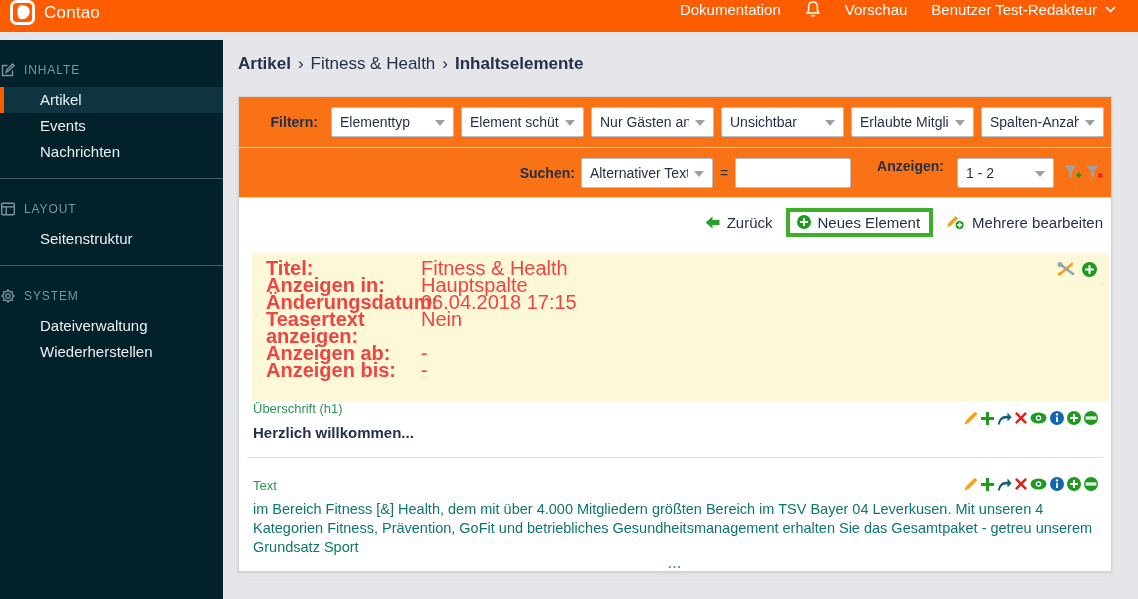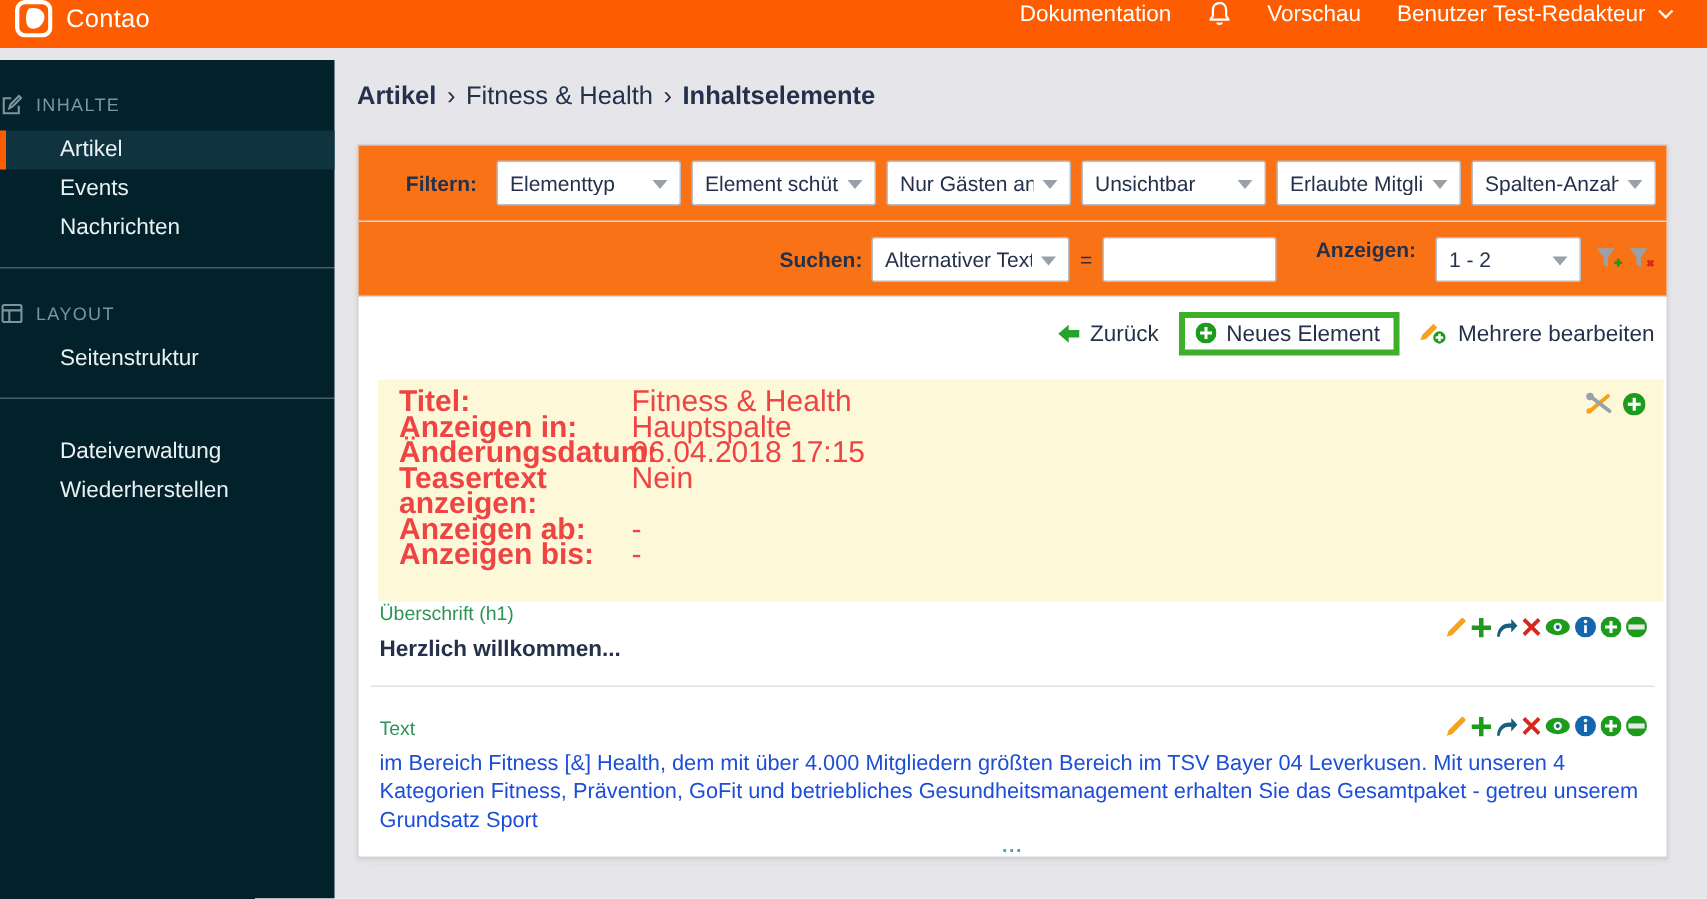--- a/index.html
+++ b/index.html
@@ -71,21 +71,21 @@
   .element { position:relative; padding:0 14px; }
   .el-type { font-size:13px; color:#2e9456; }
   .el-icons { position:absolute; right:13px; display:flex; align-items:center; gap:3px; }
   .el-icons span { cursor:pointer; display:flex; }
   .el1 { padding-bottom:16px; }
   .el1 .el-icons { top:10px; }
   .el1 .el-content { margin-top:8px; font-size:15px; font-weight:700; color:#25314b; }
   .el-divider { border:none; border-top:1px solid #e0e1e5; margin:0 8px; }
   .el2 { padding-top:20px; padding-bottom:5px; }
   .el2 .el-icons { top:19px; }
-  .el2 .el-content { margin-top:7px; font-size:14.5px; line-height:19px; color:#1d4ed8; }
+  .el2 .el-content { margin-top:7px; font-size:14.5px; line-height:19px; color:#0f766e; }
   .el-more { text-align:center; color:#3fa3c0; font-weight:700; font-size:13px; letter-spacing:1px; line-height:14px; }
 </style>
 </head>
 <body>
 
 <div id="root">
 
   <header class="topbar">
     <div class="brand">
       <span style="display:flex;">
@@ -135,20 +135,30 @@
         <svg width="16" height="16" viewBox="0 0 16 16" fill="none" stroke="#7d949e" stroke-width="1.4">
             <rect x="1.7" y="2.3" width="12.6" height="11.4" rx="1"></rect>
             <line x1="1.7" y1="5.9" x2="14.3" y2="5.9"></line>
             <line x1="6.2" y1="5.9" x2="6.2" y2="13.7"></line>
           </svg>
       </span>
       <span>LAYOUT</span>
     </div>
     <div class="side-item">Seitenstruktur</div>
     <hr class="side-divider">
+    <div class="side-header">
+      <span style="display:flex;">
+        <svg width="16" height="16" viewBox="0 0 16 16" fill="none" stroke="#7d949e" stroke-width="1.3">
+            <circle cx="8" cy="8" r="2.2"></circle>
+            <circle cx="8" cy="8" r="5"></circle>
+            <path d="M8 1.1 L8 3 M8 13 L8 14.9 M1.1 8 L3 8 M13 8 L14.9 8 M3.1 3.1 L4.5 4.5 M11.5 11.5 L12.9 12.9 M12.9 3.1 L11.5 4.5 M4.5 11.5 L3.1 12.9"></path>
+          </svg>
+      </span>
+      <span>SYSTEM</span>
+    </div>
     <div class="side-item">Dateiverwaltung</div>
     <div class="side-item">Wiederherstellen</div>
   </aside>
 
   <main class="main">
 
     <div class="breadcrumb">
       <span class="bc-bold">Artikel</span><span class="bc-sep">›</span><span>Fitness &amp; Health</span><span class="bc-sep">›</span><span class="bc-bold">Inhaltselemente</span>
     </div>
 

